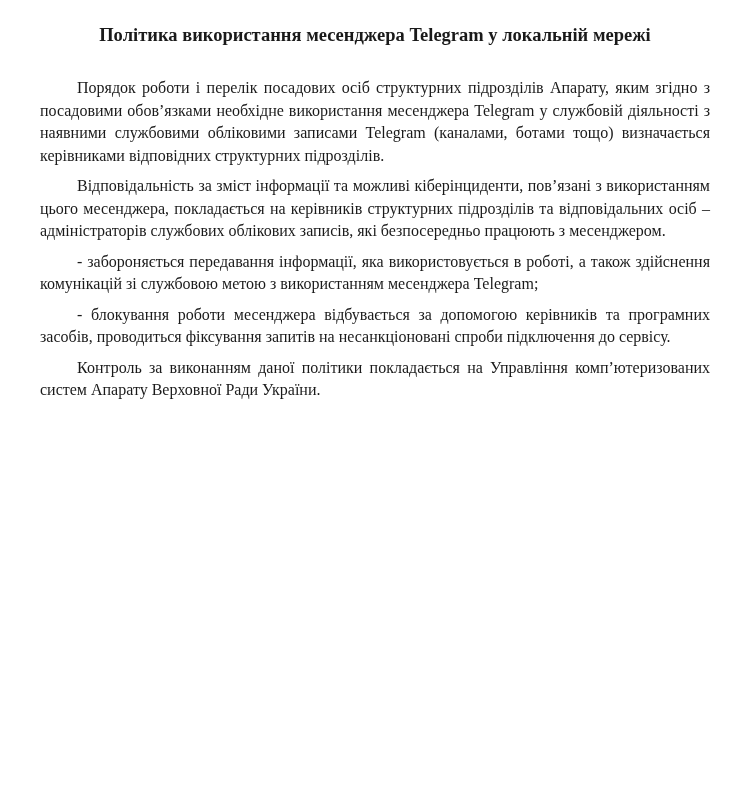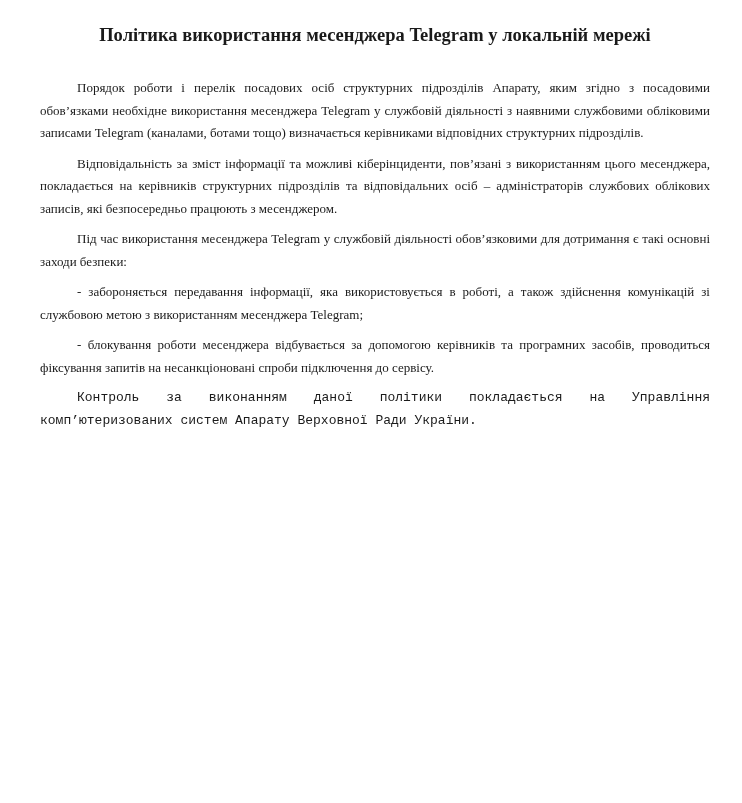--- a/index.html
+++ b/index.html
@@ -26,48 +26,46 @@
     font-size: 18.5px;
     line-height: 23px;
     font-weight: bold;
     text-align: center;
   }
   .title .tline {
     display: block;
   }
   .para {
     margin: 0 0 8px 0;
-    font-size: 13px;
+    font-size: 16px;
     line-height: 22.5px;
     text-align: justify;
     text-indent: 37px;
   }
   .para:last-child {
     margin-bottom: 12px;
-    font-family: Liberation Mono, monospace;
   }
   .hl {
     
     border-radius: 1px;
   }
 </style>
 </head>
 <body style="color: rgb(26, 26, 26); background: rgb(255, 255, 255);">
 
 <div class="page">
 
   <h1 class="title">
       <span class="tline">Політика використання месенджера Telegram у локальній мережі</span>
     </h1>
 
   <p class="para">Порядок роботи і перелік посадових осіб структурних підрозділів Апарату, яким згідно з посадовими обов’язками необхідне використання месенджера Telegram у службовій діяльності з наявними службовими обліковими записами Telegram (каналами, ботами тощо) визначається керівниками відповідних структурних підрозділів.</p>
 
   <p class="para">Відповідальність за зміст інформації та можливі кіберінциденти, пов’язані з використанням цього месенджера, покладається на керівників структурних підрозділів та відповідальних осіб – адміністраторів службових облікових записів, які безпосередньо працюють з месенджером.</p>
 
-  <p class="para">Під час використання месенджера Telegram у службовій діяльності обов’язковими для дотримання є такі основні заходи безпеки:</p>
 
 
   <p class="para">- забороняється передавання інформації, яка використовується в роботі, а також здійснення комунікацій зі службовою метою з використанням месенджера Telegram;</p>
 
 
   <p class="para">- блокування роботи месенджера відбувається за допомогою керівників та програмних засобів, проводиться фіксування запитів на несанкціоновані спроби підключення до сервісу.</p>
 
   <p class="para">Контроль за виконанням даної політики покладається на Управління комп’ютеризованих систем Апарату Верховної Ради України.</p>
 
 </div>

